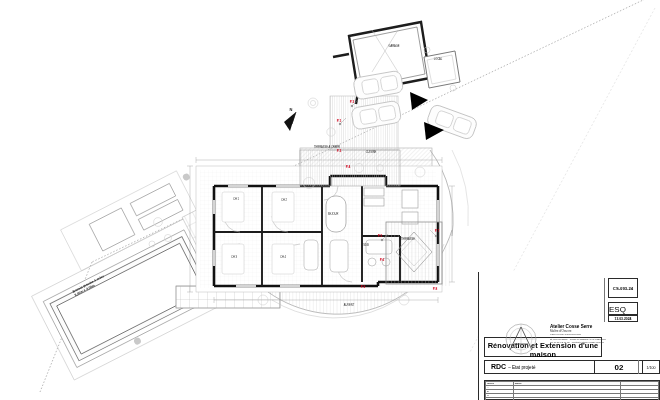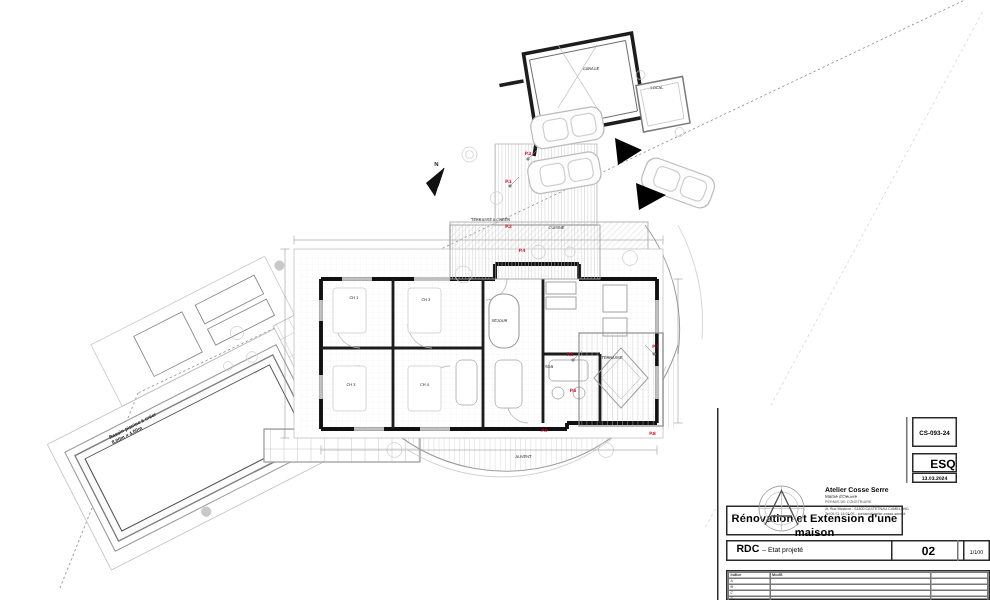--- a/index.html
+++ b/index.html
@@ -18,21 +18,21 @@
   #titleblock{position:absolute;left:478px;top:272px;width:182px;height:128px;
               background:#fff;}
   #titleblock .tbrow{position:absolute;box-sizing:border-box;border:0.7px solid #2a2a2a;
               background:#fff;}
   .tb-main{left:6px;width:118px;height:20px;}
   .tb-side{width:30px;height:20px;}
   .tb-title{font-size:7.4px;font-weight:bold;letter-spacing:.1px;
             text-align:center;margin-top:2.5px;color:#000;}
   .tb-sub{font-size:3.1px;text-align:center;color:#333;margin-top:1px;}
   .tb-code{font-size:4.2px;font-weight:bold;text-align:center;line-height:20px;color:#000;}
-  .tb-esq{font-size:8px;font-weight:bold;text-align:right;line-height:13px;color:#000;}
+  .tb-esq{font-size:8px;font-weight:normal;text-align:left;line-height:13px;color:#000;}
   .tb-date{font-size:3.4px;font-weight:bold;text-align:center;color:#000;}
 
   #archblock{position:absolute;left:6px;top:50px;width:176px;height:34px;}
   .arch-name{font-size:4.6px;font-weight:bold;color:#000;}
   .arch-role{font-size:3px;color:#333;}
   .arch-sub{font-size:2.5px;color:#555;}
   .arch-addr{font-size:2.4px;color:#333;}
 
   .tb-sheet{font-size:8px;font-weight:bold;text-align:center;line-height:14px;color:#000;}
   .tb-scale{font-size:3.6px;text-align:center;line-height:14px;color:#000;}

